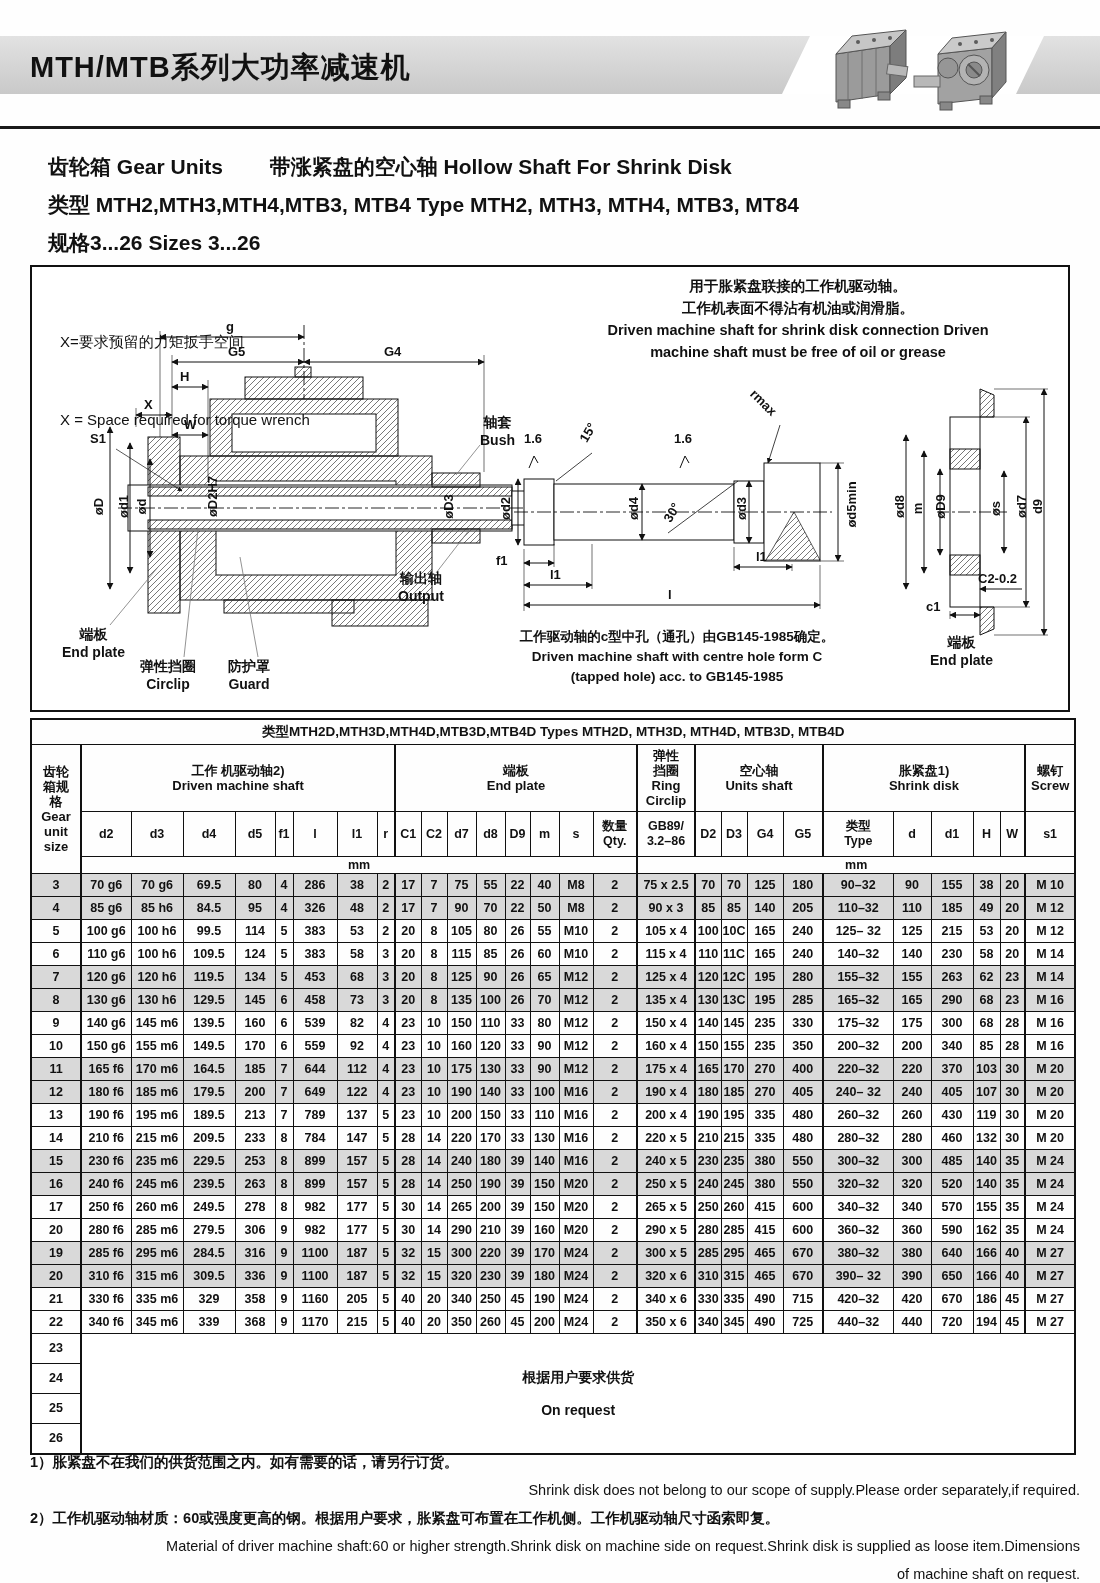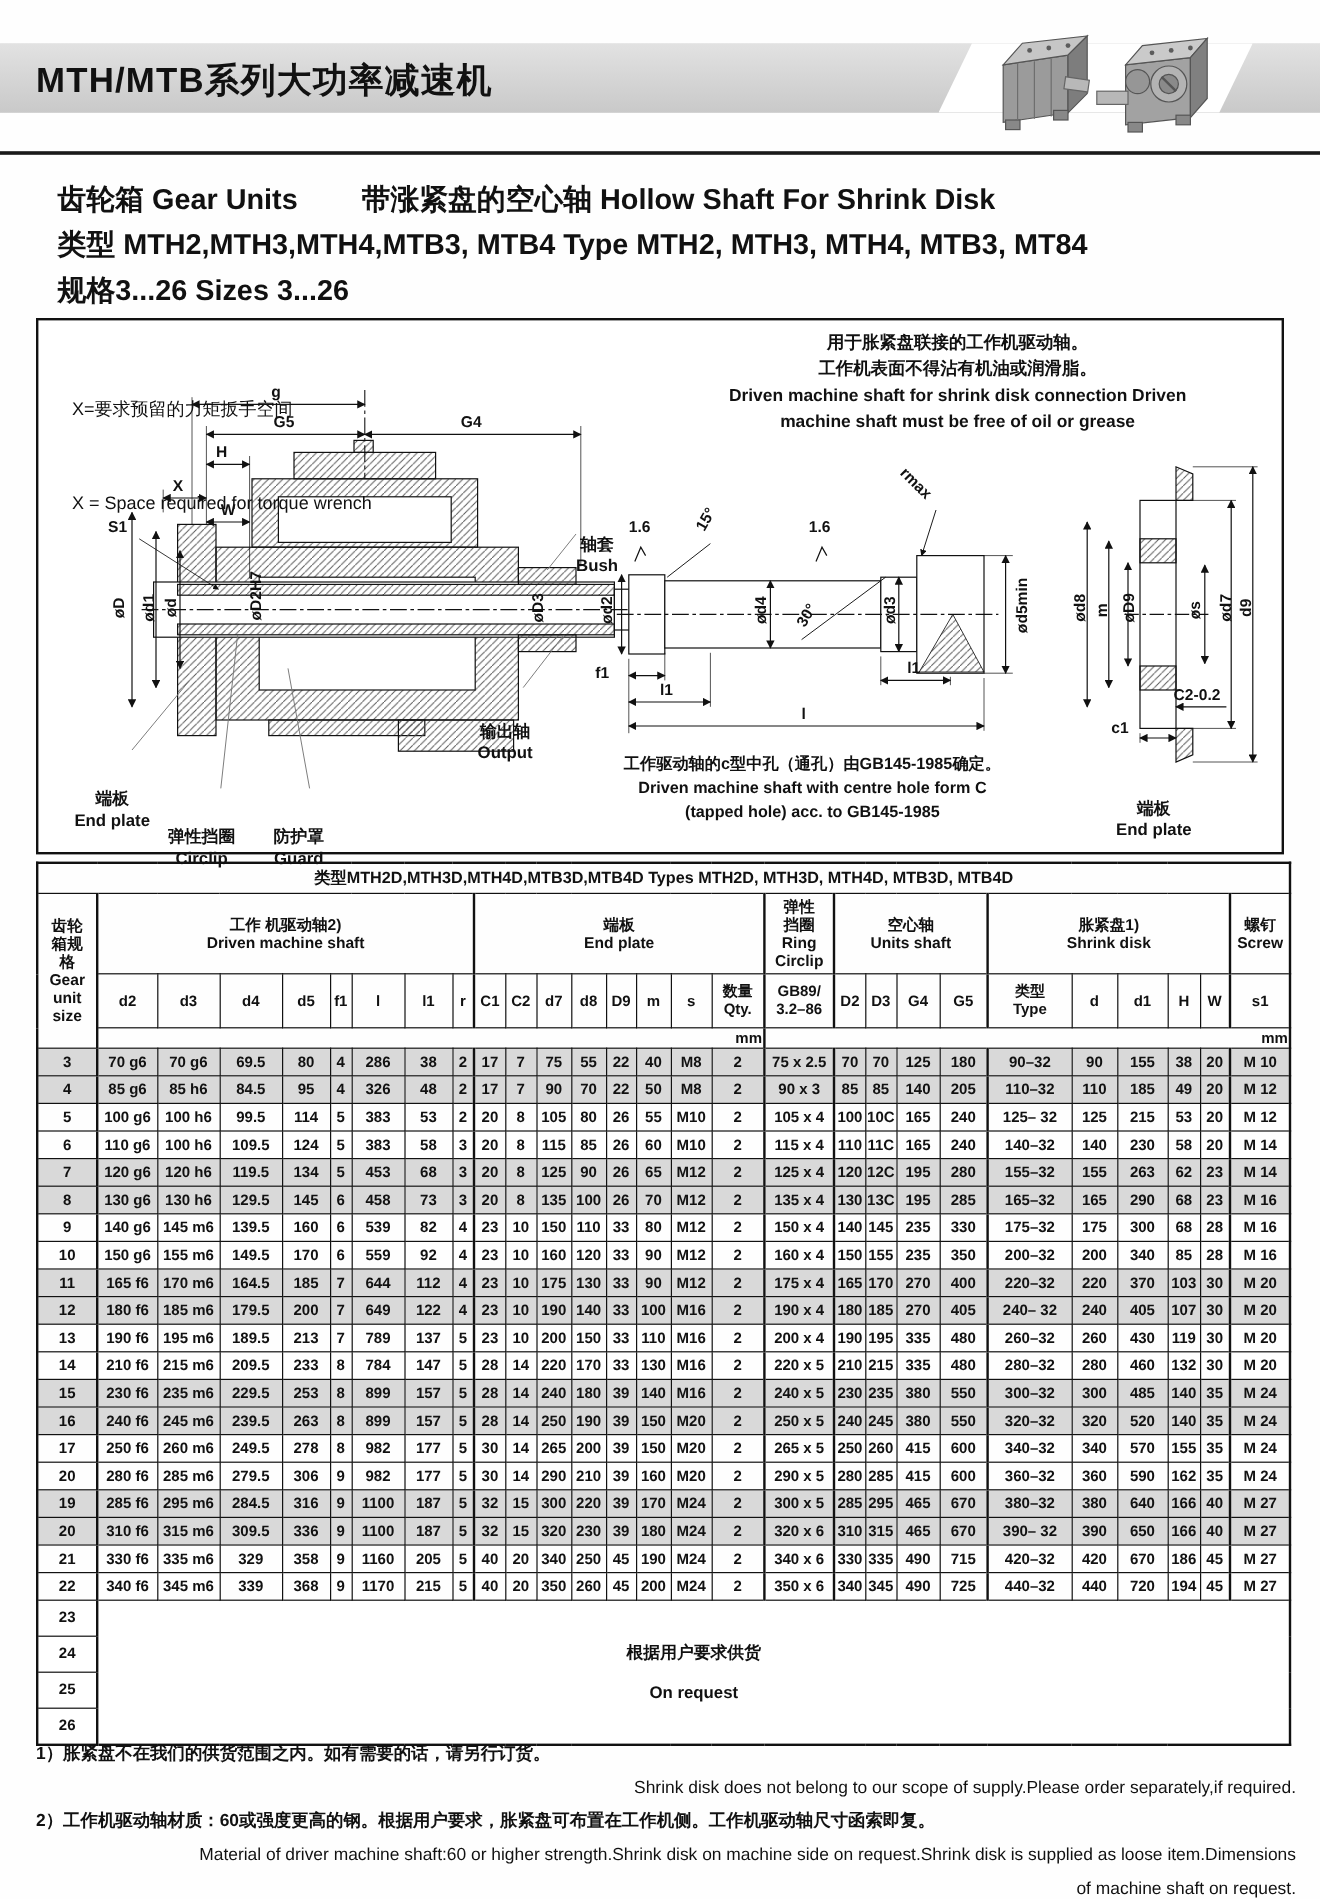--- a/index.html
+++ b/index.html
@@ -6,43 +6,43 @@
   body{width:1100px;height:1583px;position:relative;font-family:"Liberation Sans",sans-serif;color:#111;}
   .page{position:absolute;inset:0;background:#fefefe;overflow:hidden;}
 
   
   .band{position:absolute;left:0;top:36px;width:1100px;height:58px;background:linear-gradient(#e2e2e2,#c9c9c9);}
   .band-cut{position:absolute;left:782px;top:36px;width:262px;height:58px;background:#ffffff;clip-path:polygon(28px 0,262px 0,234px 58px,0 58px);}
   .doc-title{position:absolute;left:30px;top:48px;font-size:29px;font-weight:bold;letter-spacing:1px;}
   .photo{position:absolute;}
   .rule{position:absolute;left:0;top:126px;width:1100px;height:3px;background:#1a1a1a;}
 
-  .intro{position:absolute;left:48px;top:148px;font-size:24px;font-weight:bold;line-height:38px;}
+  .intro{position:absolute;left:48px;top:148px;font-size:21px;font-weight:bold;line-height:38px;}
   .intro div{white-space:pre;}
 
   
   .dbox{position:absolute;left:30px;top:265px;width:1040px;height:447px;border:2px solid #111;box-sizing:border-box;background:#fff;}
   .dbox svg{position:absolute;left:0;top:0;}
   .dlbl{position:absolute;font-size:13px;font-weight:bold;white-space:pre-line;text-align:center;line-height:15px;}
-  .cjk{font-size:14px;line-height:18px;margin-top:31px;}
+  .cjk{font-size:14px;line-height:18px;}
   .rot{transform:rotate(-90deg);transform-origin:center;display:inline-block;}
   .rot45{transform:rotate(45deg);display:inline-block;}
   .rotm60{transform:rotate(-60deg);display:inline-block;}
   .wrench{position:absolute;left:28px;top:10px;font-size:15px;font-weight:normal;line-height:26px;white-space:pre;}
   .rnote{position:absolute;left:500px;top:8px;width:532px;text-align:center;font-size:14.5px;font-weight:bold;line-height:22px;}
   .cnote{position:absolute;left:455px;top:360px;width:380px;text-align:center;font-size:13.5px;font-weight:bold;line-height:20px;}
 
   
   table.spec{position:absolute;left:30px;top:718px;width:1040px;border-collapse:collapse;table-layout:fixed;
     font-size:12.5px;font-weight:bold;text-align:center;border:2px solid #111;}
   table.spec th,table.spec td{border:1px solid #111;padding:0 1px;white-space:pre-line;overflow:hidden;}
   .trow th{height:24px;border-bottom:2px solid #111;font-size:13.5px;}
   .grow th{height:66px;font-size:13px;line-height:15px;}
   .srow th{height:44px;line-height:15px;}
-  .mmrow td{height:16px;border-bottom:2px solid #111;text-align:right;}
+  .mmrow td{height:16px;border-bottom:2px solid #111;}
   tbody td{height:22px;line-height:13px;}
   .bR2{border-right-width:2px !important;}
   tr.shade td{background:#d9d9d9;}
   tr.req td{height:29px;background:#fff;}
   td[data-name="on-request-cell"]{font-size:14px;}
 
   
   .fnotes{position:absolute;left:30px;top:1448px;width:1050px;font-size:14.5px;line-height:28px;}
   .fnotes .cn{font-weight:bold;}
   .fnotes .en{padding-left:18px;font-weight:normal;text-align:right;}

